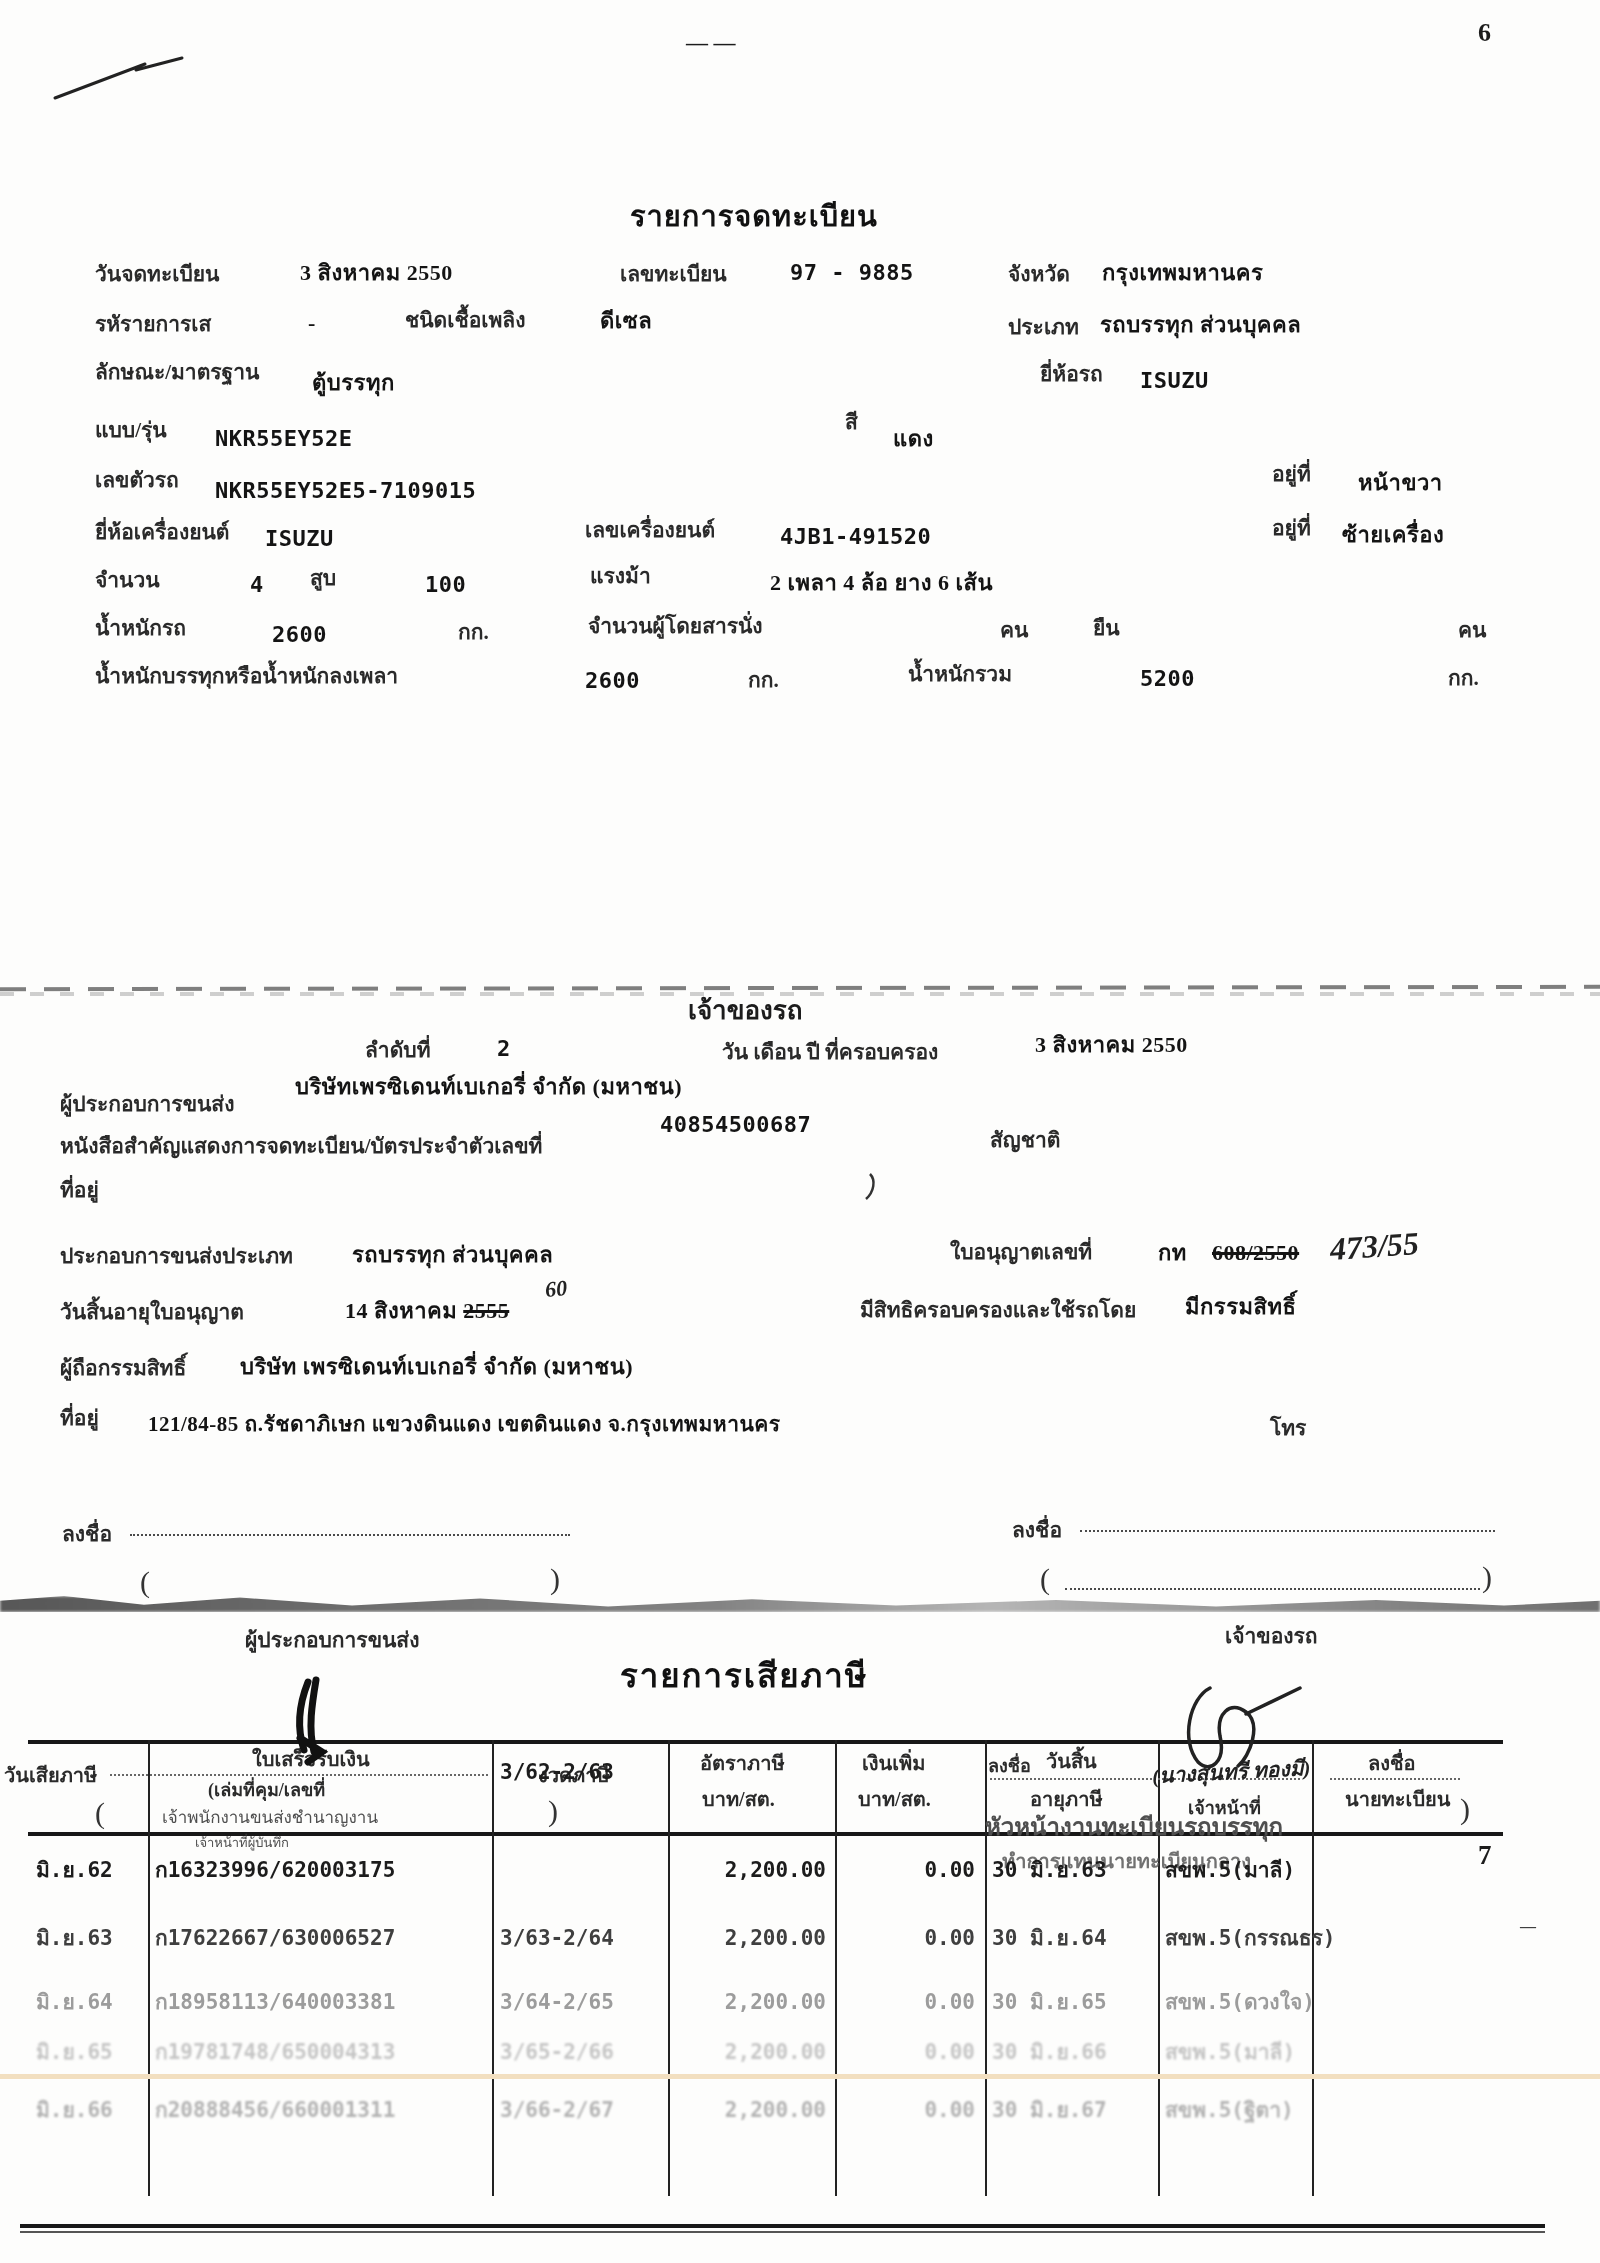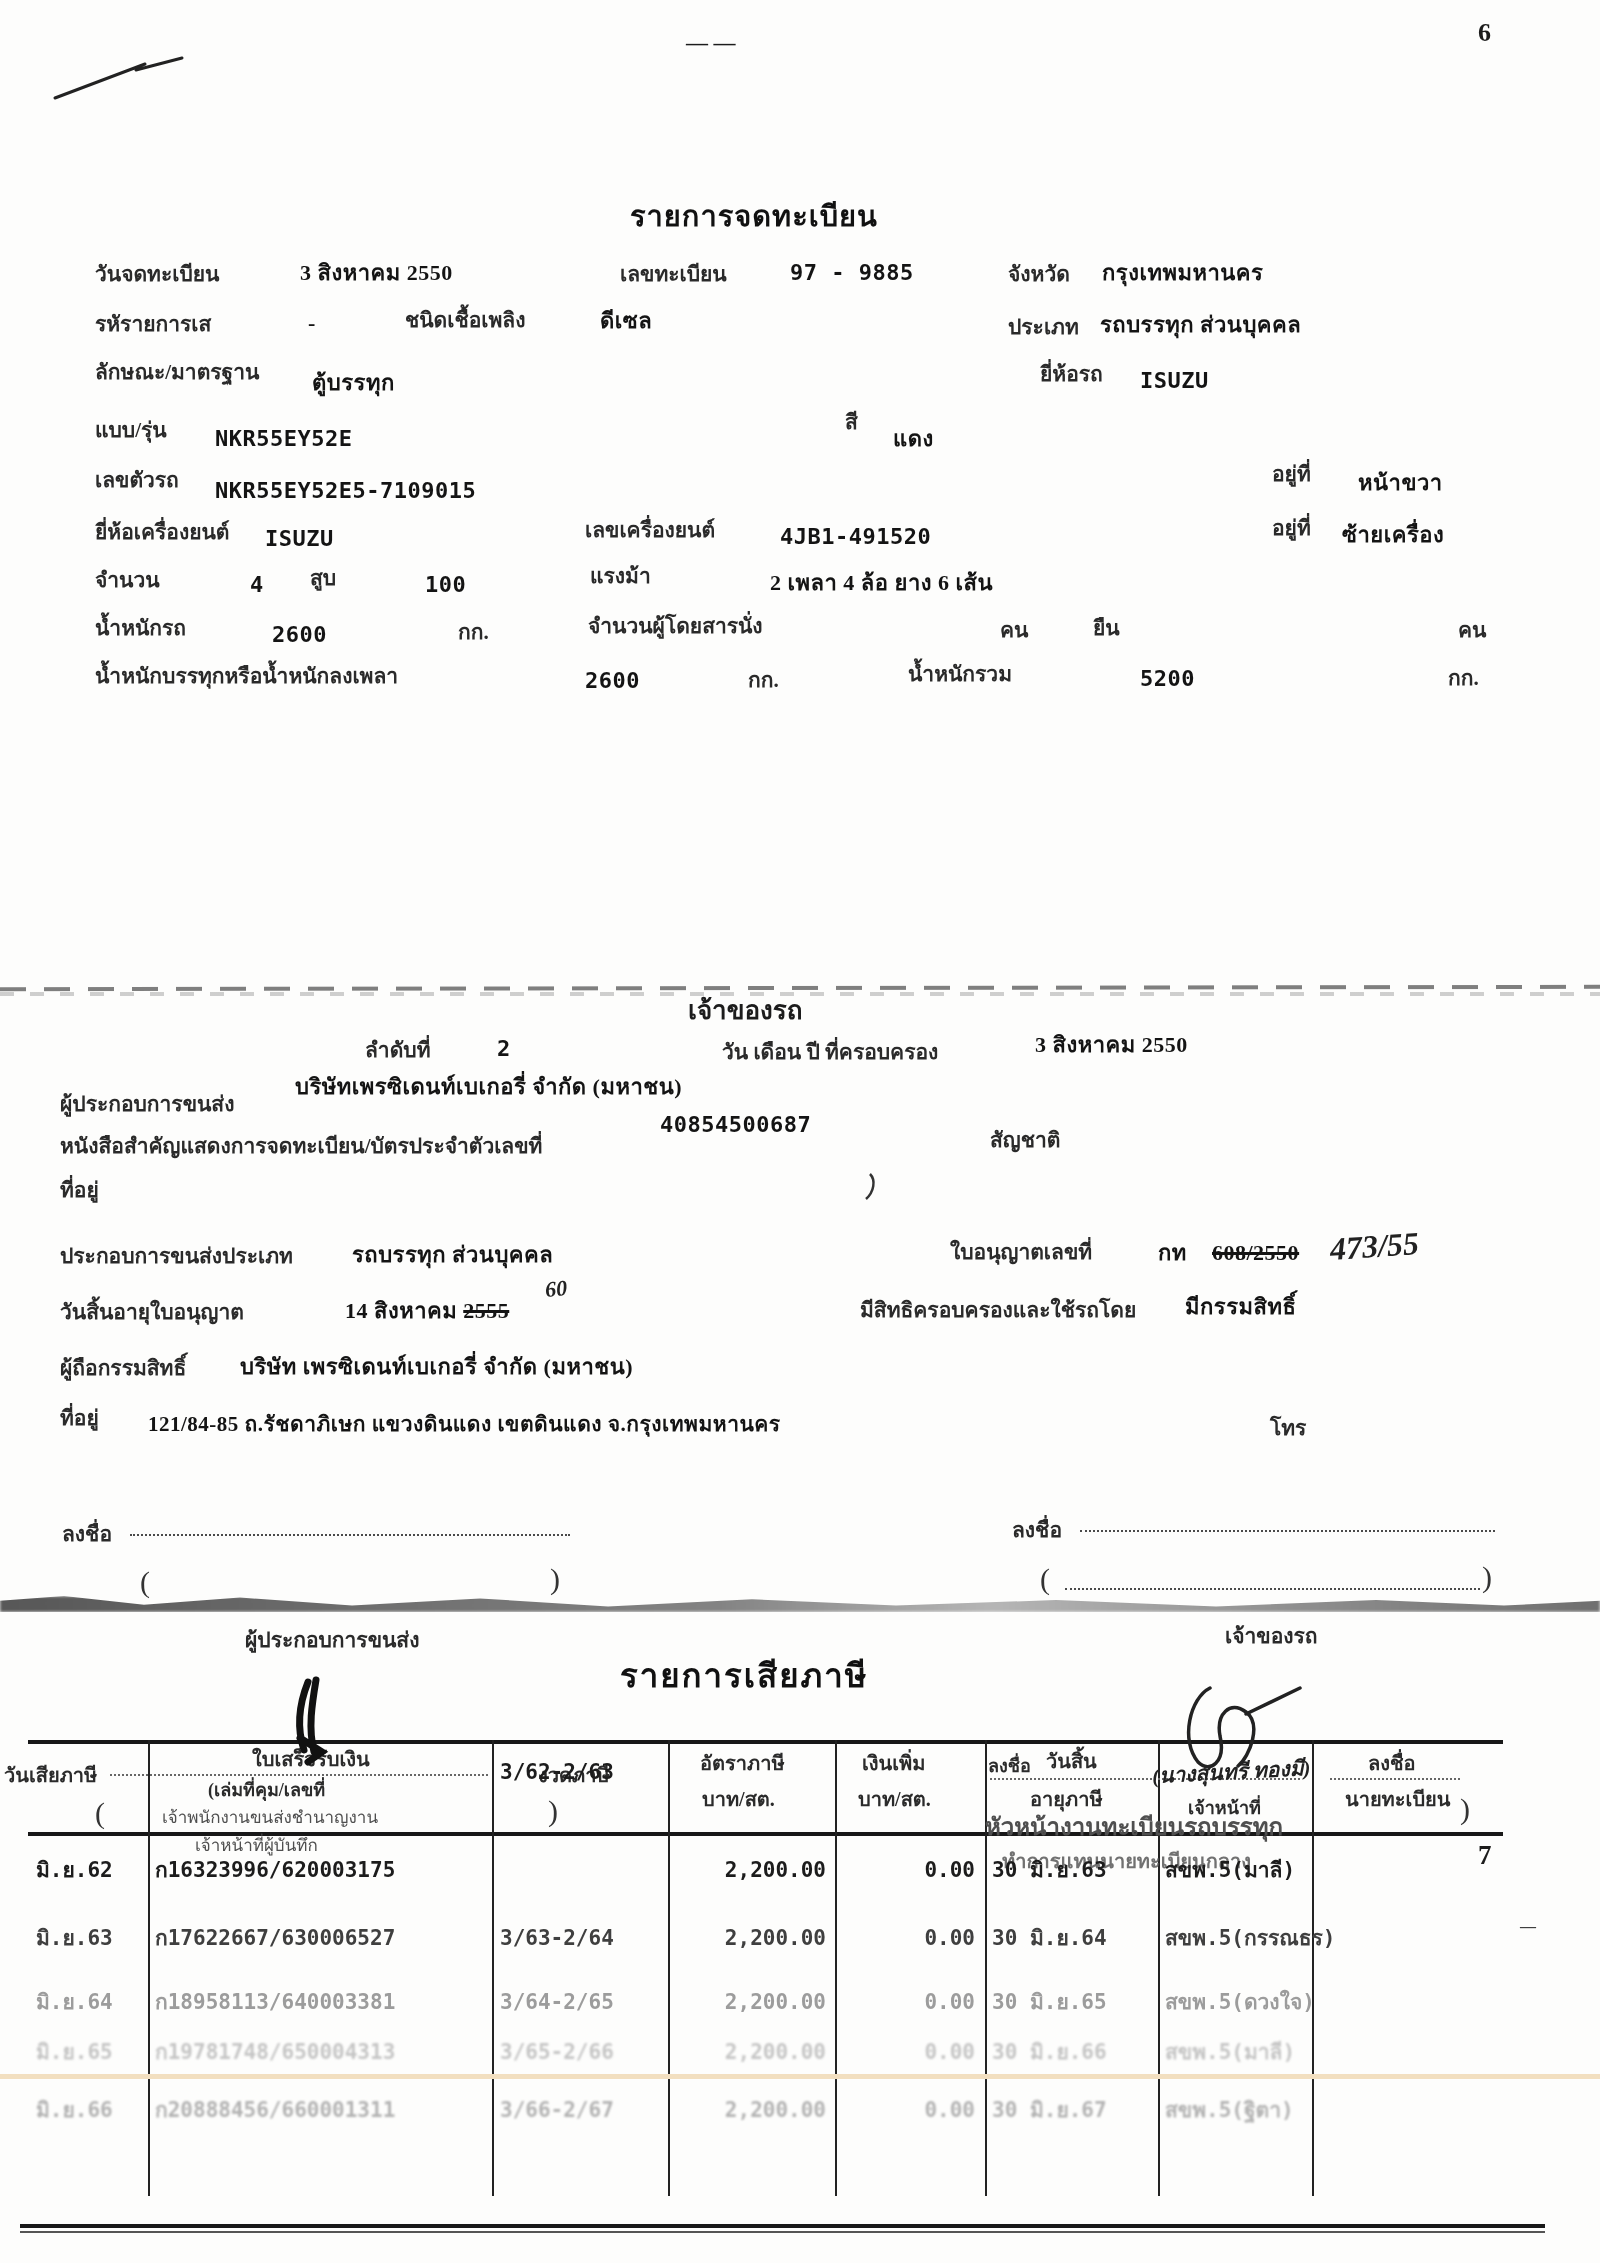--- a/index.html
+++ b/index.html
@@ -200,21 +200,21 @@
   <div class="t hand" style="left:1152px;top:1760px;font-size:21px;transform:rotate(-3deg);">(นางสุนทรี ทองมี)</div>
   <div class="t stamp" style="left:985px;top:1814px;font-size:24px;font-weight:700;">หัวหน้างานทะเบียนรถบรรทุก</div>
   <div class="t stamp" style="left:1002px;top:1850px;font-size:20px;font-weight:700;opacity:.8;">ทำการแทนนายทะเบียนกลาง</div>
 
   <svg width="70" height="90" style="left:278px;top:1678px;">
     <path d="M30,4 C22,24 18,48 26,72 M38,2 C34,26 30,50 36,74 M22,60 L44,74 L30,84" stroke="#111" stroke-width="7" fill="none" stroke-linecap="round"></path>
   </svg>
 
   <div class="t" style="left:1478px;top:1840px;font-size:27px;font-weight:600;">7</div>
 
-  <div class="t stamp" style="left:195px;top:1836px;font-size:17px;">เจ้าหน้าที่ผู้บันทึก</div>
+  <div class="t stamp" style="left:195px;top:1836px;font-size:13px;">เจ้าหน้าที่ผู้บันทึก</div>
 
   <div class="t cell mono" style="left:36px;top:1858px;">มิ.ย.62</div>
   <div class="t cell mono" style="left:155px;top:1858px;">ก16323996/620003175</div>
   <div class="t cell mono" style="left:500px;top:1760px;">3/62-2/63</div>
   <div class="t cell mono" style="left:668px;top:1858px;width:158px;text-align:right;">2,200.00</div>
   <div class="t cell mono" style="left:835px;top:1858px;width:140px;text-align:right;">0.00</div>
   <div class="t cell mono" style="left:992px;top:1858px;">30 มิ.ย.63</div>
   <div class="t cell mono" style="left:1165px;top:1858px;">สขพ.5(มาลี)</div>
 
   <div class="t cell mono fade1" style="left:36px;top:1926px;">มิ.ย.63</div>

